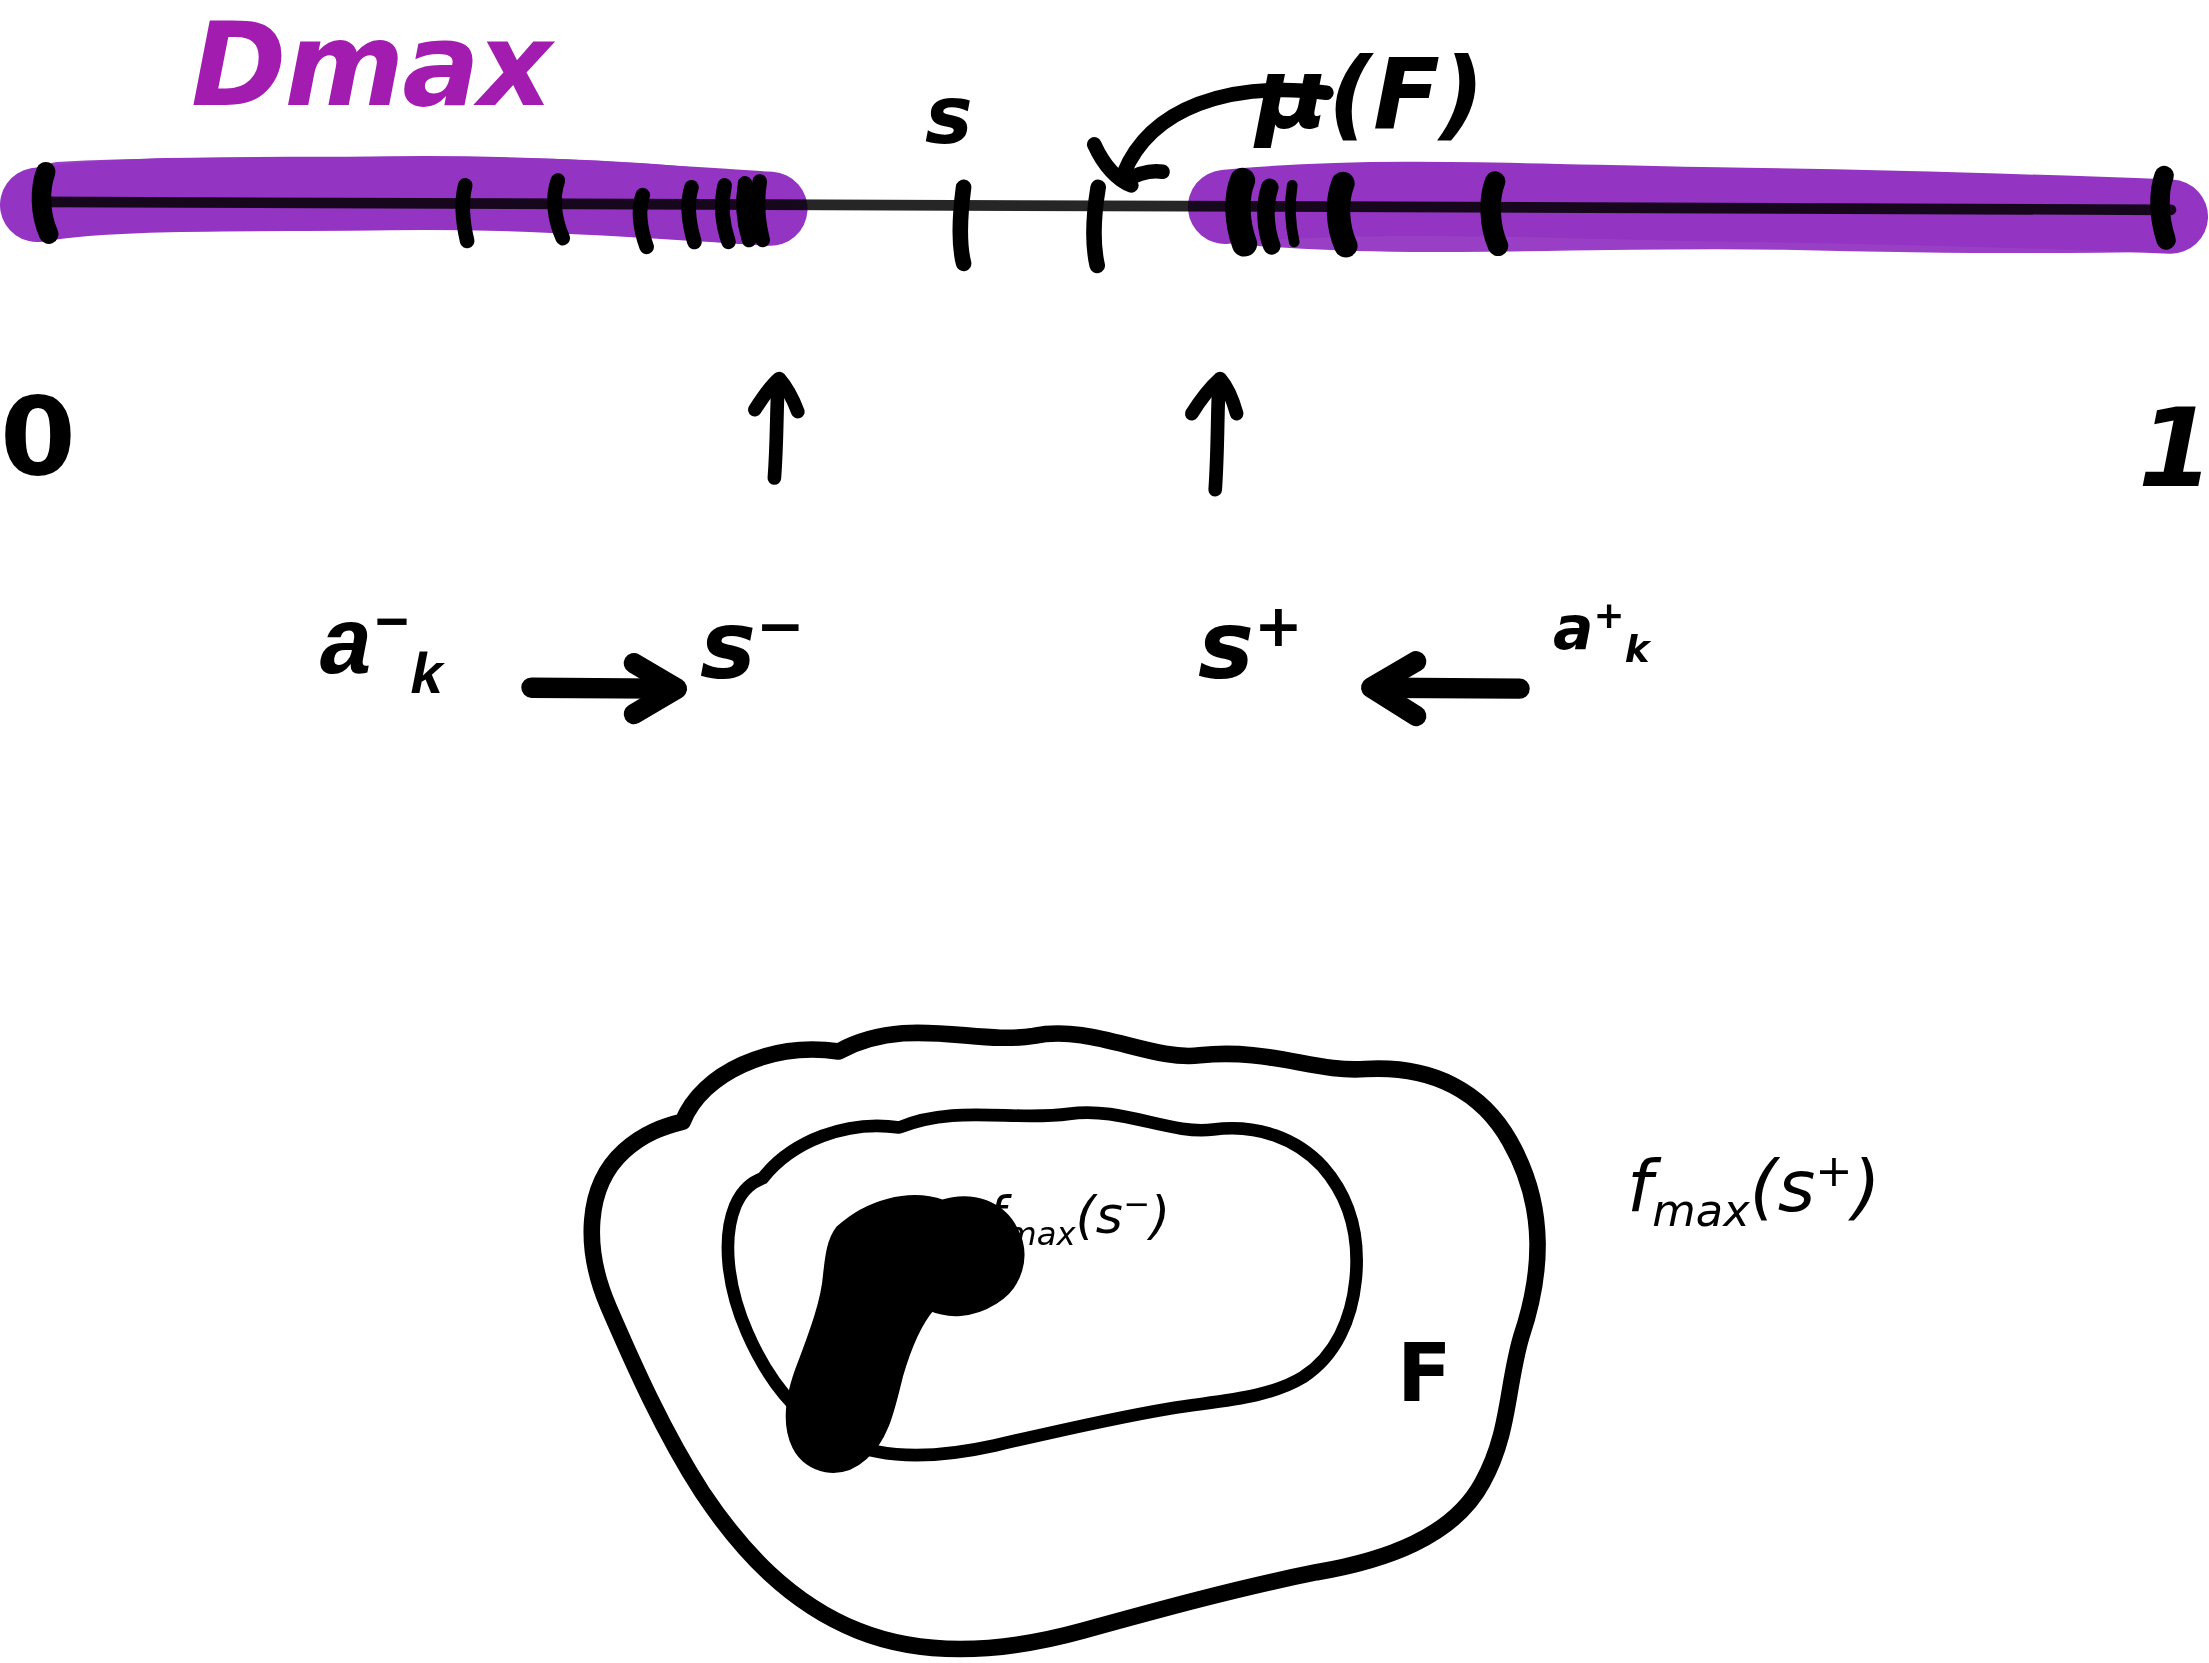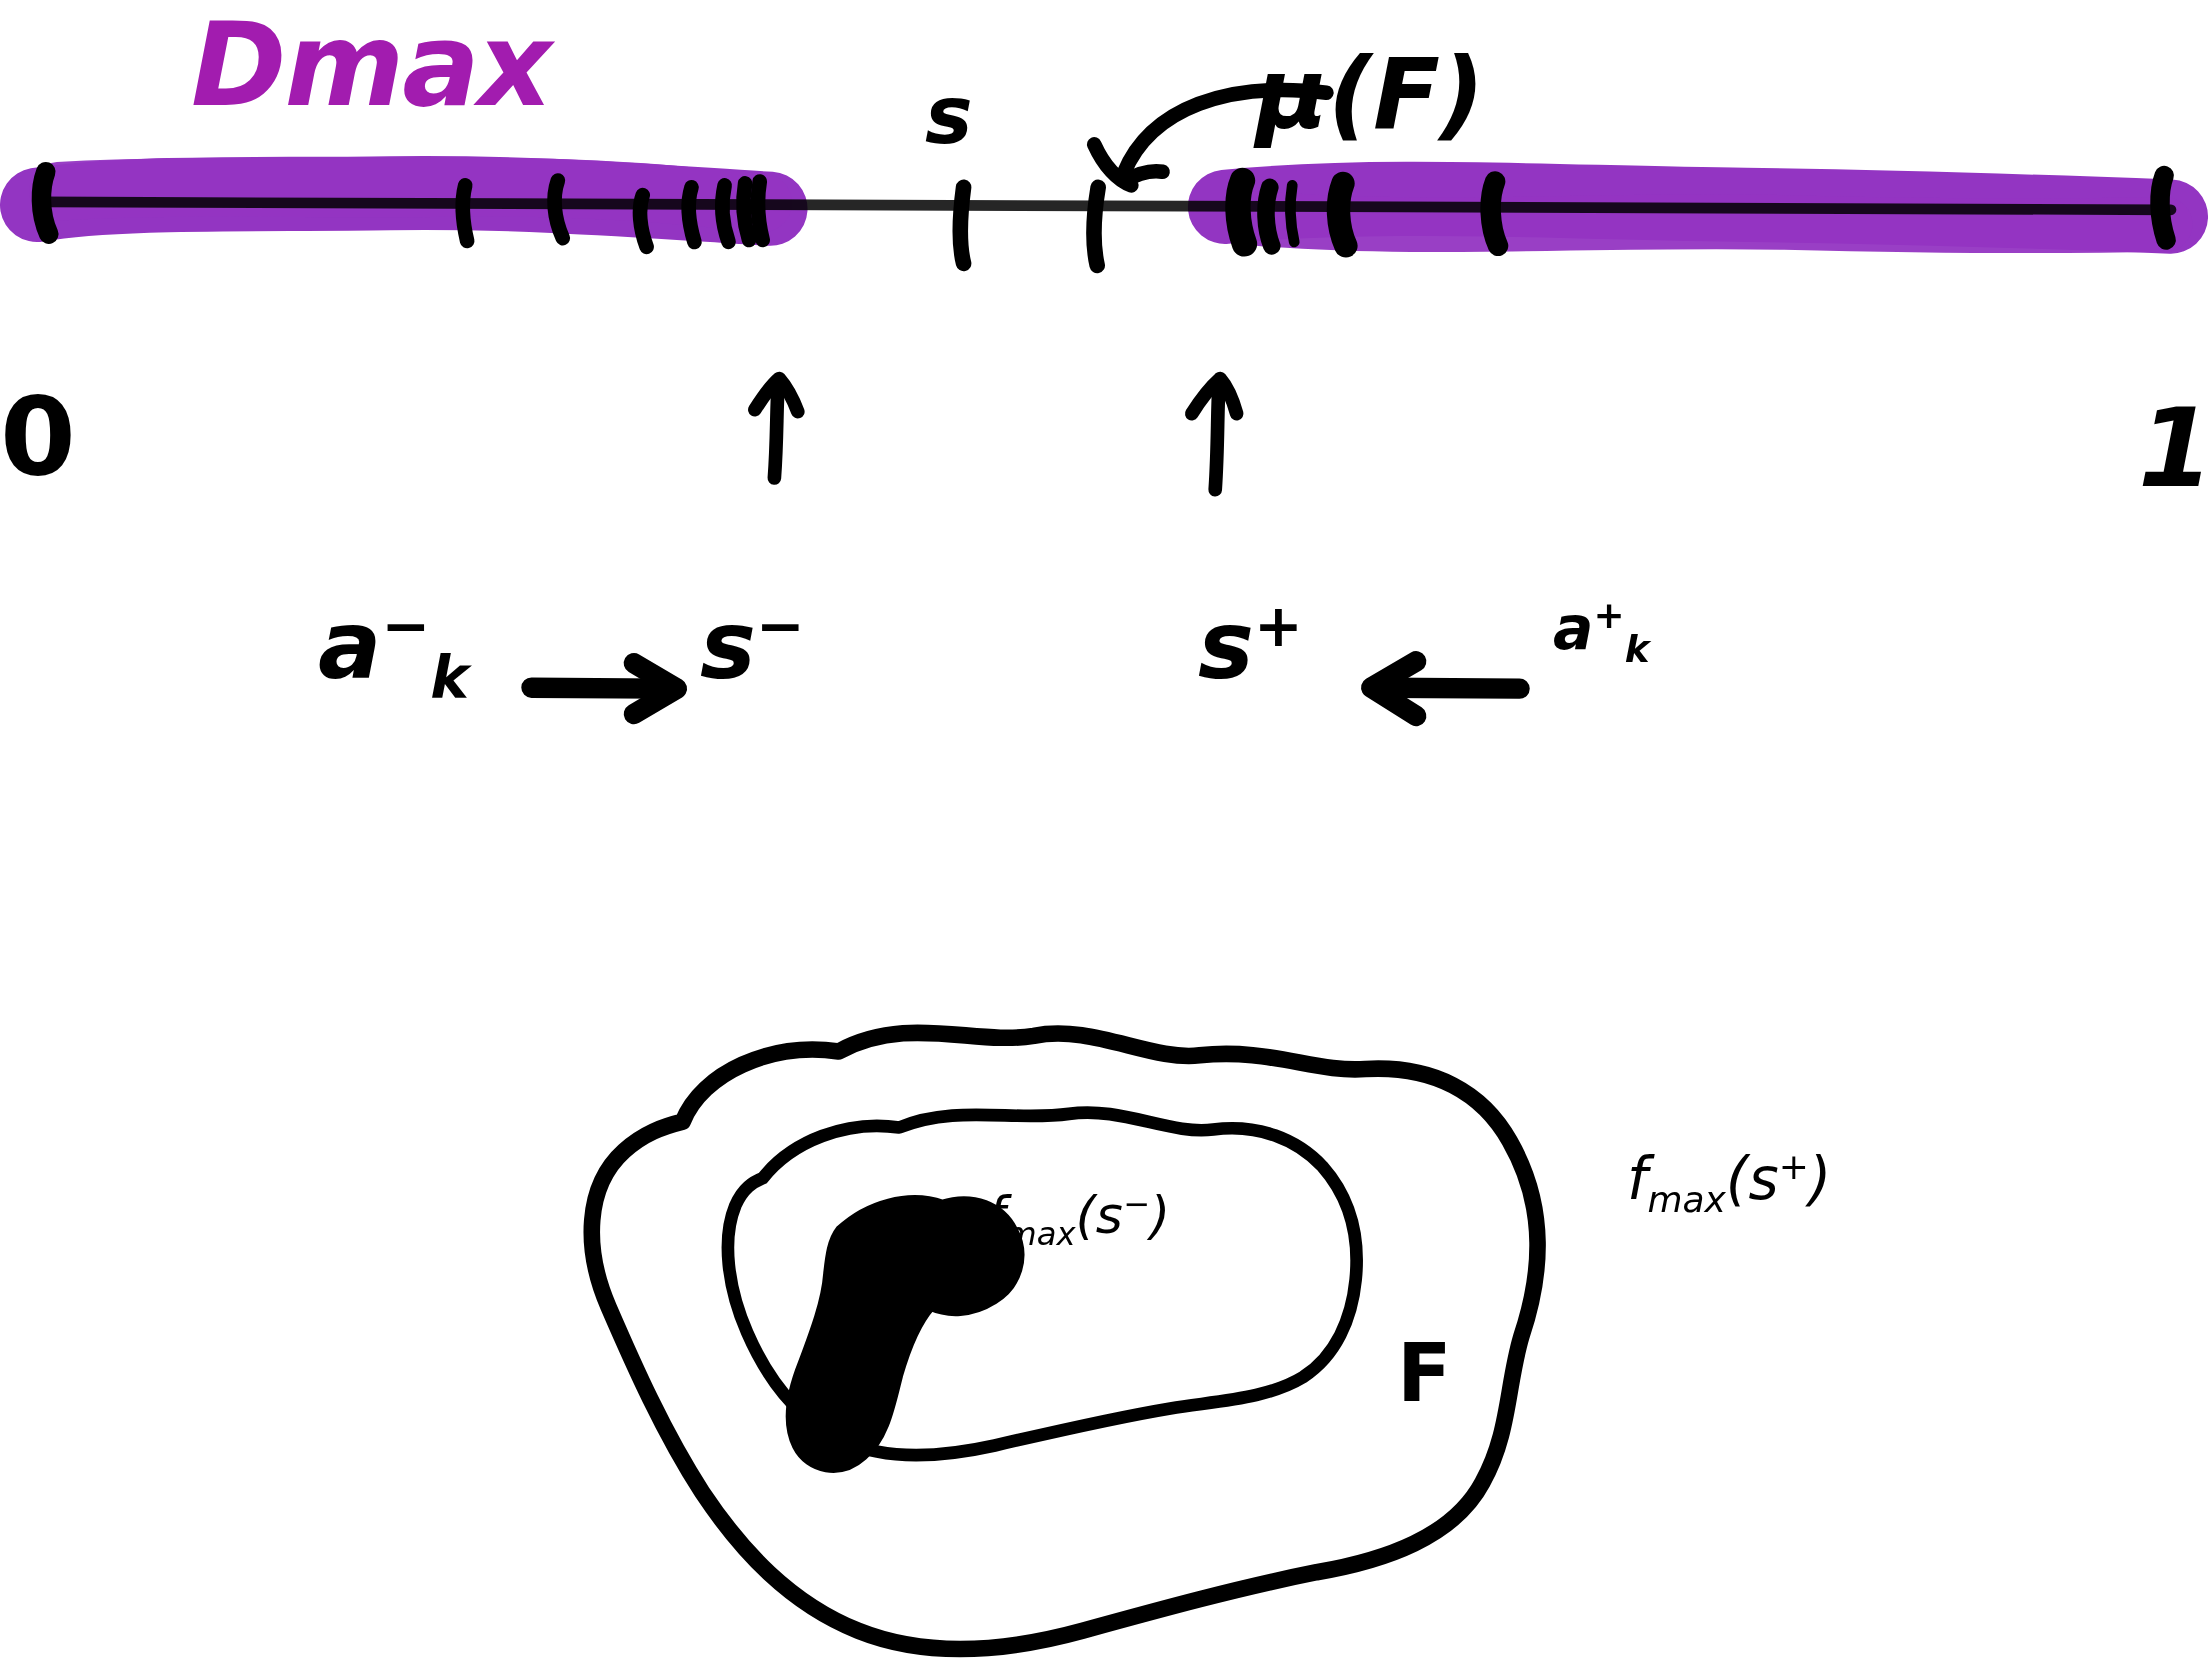--- a/index.html
+++ b/index.html
@@ -160,38 +160,38 @@
 <div class="hand-label purple-label ital" style="left:191px; top:7.8px; font-size:115px; font-weight:700; letter-spacing:-2px;">Dmax</div>
 
 <div class="hand-label ital" style="left:925px; top:76px; font-size:80px; font-weight:700;">s</div>
 
 <div class="hand-label ital" style="left:1256px; top:45px; font-size:98px; font-weight:600;">μ(F)</div>
 
 <div class="hand-label" style="left:0px; top:382px; font-size:109px; font-weight:700;">0</div>
 
 <div class="hand-label ital" style="left:2138px; top:394px; font-size:109px; font-weight:700;">1</div>
 
-<div class="hand-label ital" style="left:318px; top:597px; font-size:94px; font-weight:600;">
+<div class="hand-label ital" style="left:318px; top:597px; font-size:94px; font-weight:600;font-family:Liberation Mono, monospace;">
   <span>a</span><span class="sup">−</span><span class="sub">k</span>
 </div>
 
 <div class="hand-label ital" style="left:700px; top:597px; font-size:94px; font-weight:600;">
   <span>s</span><span class="sup">−</span>
 </div>
 
 <div class="hand-label ital" style="left:1198px; top:597px; font-size:94px; font-weight:600;">
   <span>s</span><span class="sup">+</span>
 </div>
 
 <div class="hand-label ital" style="left:1553px; top:597px; font-size:60px; font-weight:600;">
   <span>a</span><span class="sup">+</span><span class="sub">k</span>
 </div>
 
 <div class="hand-label ital" style="left:987px; top:1188px; font-size:52px; font-weight:500;">
   <span>f</span><span class="sub">max</span><span>(</span><span>s</span><span class="sup">−</span><span>)</span>
 </div>
 
-<div class="hand-label ital" style="left:1627px; top:1149px; font-size:58px; font-weight:500;">
+<div class="hand-label ital" style="left:1627px; top:1149px; font-size:72px; font-weight:500;">
   <span>f</span><span class="sub">max</span><span>(</span><span>s</span><span class="sup">+</span><span>)</span>
 </div>
 
 <div class="hand-label" style="left:1397px; top:1334px; font-size:80px; font-weight:700;">F</div>
 
 
 </body></html>

